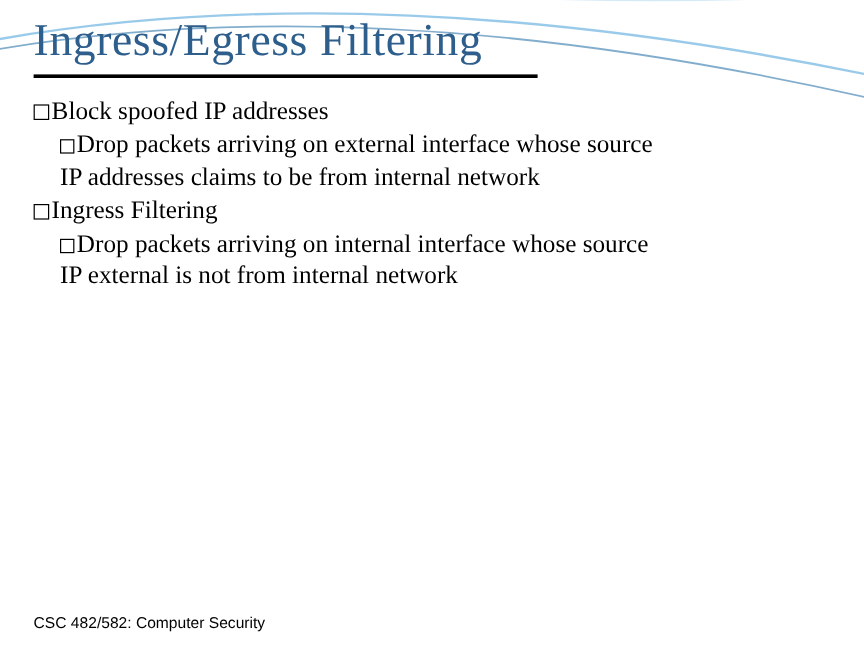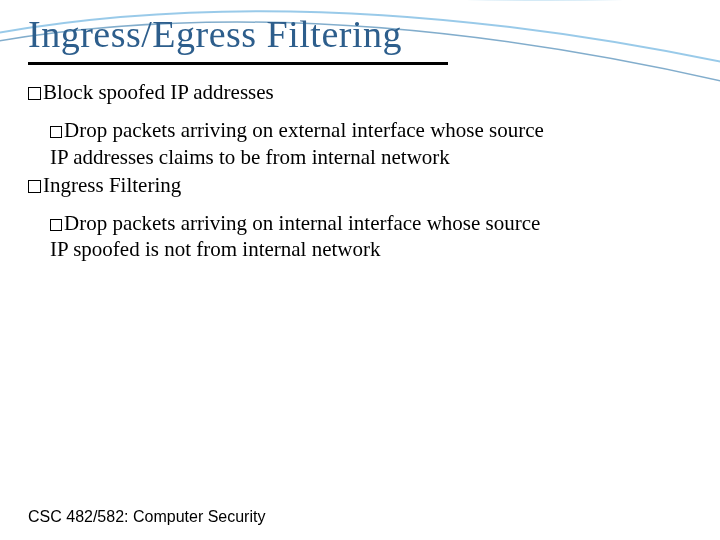--- a/index.html
+++ b/index.html
@@ -34,41 +34,41 @@
     margin-top: 14px;
     font-size: 21px;
     color: #000;
     line-height: 1.25;
   }
   .lvl1 {
     margin-top: 2px;
   }
   .lvl2 {
     margin-left: 22px;
-    margin-top: 12px;
+    margin-top: 2px;
   }
   .box-bullet {
     display: inline-block;
     width: 13px;
     height: 13px;
     border: 1.6px solid #000;
     margin-right: 2px;
     vertical-align: -1px;
   }
   .lvl2 .box-bullet {
     width: 12px;
     height: 12px;
     border-width: 1.4px;
   }
   .footer {
     position: absolute;
     left: 28px;
     bottom: 14px;
     font-family: Arial, Helvetica, sans-serif;
-    font-size: 16px;
+    font-size: 13px;
     color: #000;
     text-align: center;
   }
 </style>
 </head>
 <body>
 
 <svg class="bg-lines" viewBox="0 0 720 540">
   <path d="M -40 40 Q 300 -30 760 70" stroke="#7fbde3" stroke-width="2" fill="none" opacity="0.8"></path>
   <path d="M -40 48 Q 300 -20 760 90" stroke="#2f77aa" stroke-width="1.5" fill="none" opacity="0.6"></path>
@@ -88,20 +88,20 @@
 
     <div class="lvl2">
       <span class="box-bullet"></span><span>Drop packets arriving on external interface whose source IP addresses claims to be from internal network</span>
     </div>
 
     <div class="lvl1">
       <span class="box-bullet"></span><span>Ingress Filtering</span>
     </div>
 
     <div class="lvl2">
-      <span class="box-bullet"></span><span>Drop packets arriving on internal interface whose source IP spoofed is not from internal network</span>
+      <span class="box-bullet"></span><span>Drop packets arriving on internal interface whose source IP external is not from internal network</span>
     </div>
 
   </div>
 
   <div class="footer">CSC 482/582: Computer Security</div>
 
 </div>
 
 </body></html>

